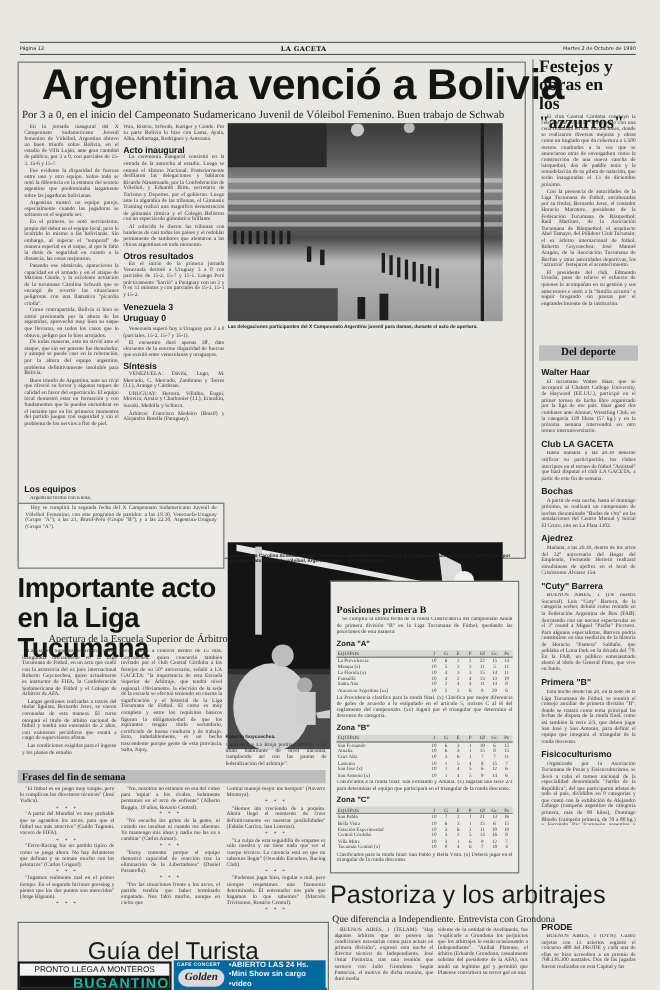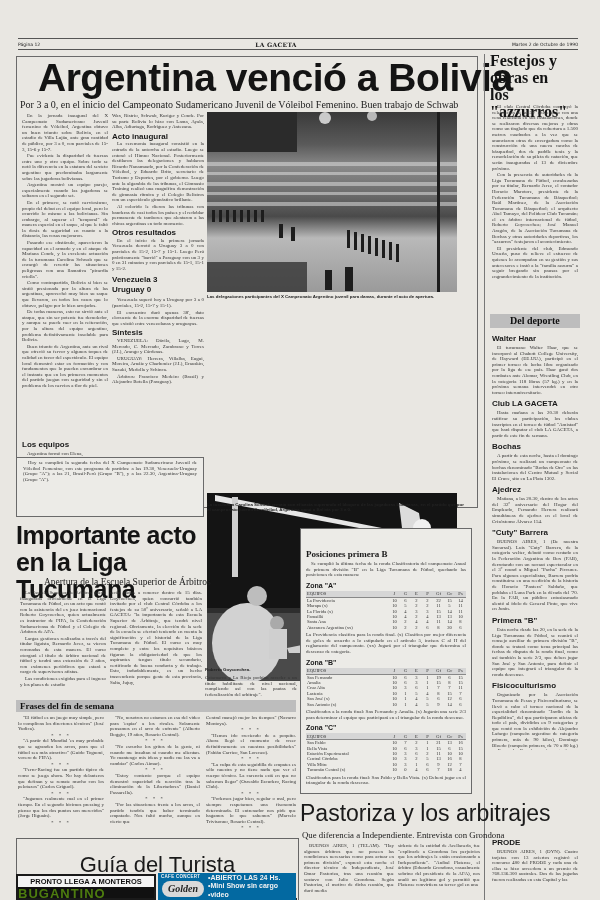--- a/index.html
+++ b/index.html
@@ -495,22 +495,22 @@
 
 <h2 class="abs" style="left:300px; top:800px; width:190px; font-family:'Liberation Sans',sans-serif; font-weight:normal; font-size:23px; line-height:26px; white-space:nowrap; overflow:visible;">Pastoriza y los arbitrajes</h2>
 <div class="abs deck" style="left:302px; top:830px; width:190px; font-size:8.8px; line-height:10px; white-space:nowrap;">Que diferencia a Independiente. Entrevista con Grondona</div>
 <div class="abs body-text" style="left:304px; top:843px; width:90px; height:57px; text-indent:5px;">BUENOS AIRES, 1 (TELAM). "Hay algunos árbitros que no poseen las condiciones necesarias como para actuar en primera división", expresó esta noche el director técnico de Independiente, José Omar Pastoriza, tras una reunión que sostuvo con Julio Grondona. Según Pastoriza, el motivo de dicha reunión, que duró media</div>
 <div class="abs body-text" style="left:398px; top:843px; width:82px; height:57px;">sidente de la entidad de Avellaneda, fue "explicarle a Grondona los perjuicios que los arbitrajes le están ocasionando a Independiente". "Aníbal Platense, el árbitro (Eduardo Grondona, casualmente sobrino del presidente de la AFA), nos anuló un legítimo gol y permitió que Platense convirtiera su tercer gol en una</div>
 
 <div class="abs" style="left:16px; top:838px; width:283px; height:62px; border-top:1px solid #666; border-left:1px solid #666; border-right:1px solid #666;">
   <div style="font-family:'Liberation Sans',sans-serif; font-size:22px; line-height:26px; text-align:center; color:#1a1a1a; margin-top:13px;">Guía del Turista</div>
 </div>
 <div class="abs" style="left:16px; top:874px; width:140px; height:26px; border:2px solid #1a1a1a; background:#f4f4f4;">
-  <div style="font-family:'Liberation Sans',sans-serif; font-weight:bold; font-size:7.5px; text-align:center; line-height:11px; color:#111;">PRONTO LLEGA A MONTEROS</div>
-  <div style="background:#111; color:#4d7c0f; font-family:'Liberation Sans',sans-serif; font-weight:bold; font-size:13px; line-height:13px; text-align:left; letter-spacing:1px; overflow:hidden; height:11px;">BUGANTINO</div>
+  <div style="font-family:'Liberation Sans',sans-serif; font-weight:normal; font-size:7.5px; text-align:center; line-height:11px; color:#111;">PRONTO LLEGA A MONTEROS</div>
+  <div style="background:#111; color:#14b8a6; font-family:'Liberation Sans',sans-serif; font-weight:bold; font-size:13px; line-height:13px; text-align:right; letter-spacing:1px; overflow:hidden; height:11px;">BUGANTINO</div>
 </div>
 <div class="abs ad-dark" style="left:158px; top:873px; width:138px; height:27px; overflow:hidden;">
   <div style="position:absolute; left:3px; top:1px; font-size:4.5px; letter-spacing:0.3px;">CAFE CONCERT</div>
   <div style="position:absolute; left:4px; top:8px; width:42px; height:16px; background:#d9d9d9; color:#222; border-radius:8px; font-family:'Liberation Serif',serif; font-style:italic; font-size:10px; line-height:16px; text-align:center;">Golden</div>
   <div style="position:absolute; left:50px; top:1px; font-size:7px; line-height:8.4px;">
     <div>•ABIERTO LAS 24 Hs.</div>
     <div>•Mini Show sin cargo</div>
     <div>•video</div>
   </div>
 </div>

